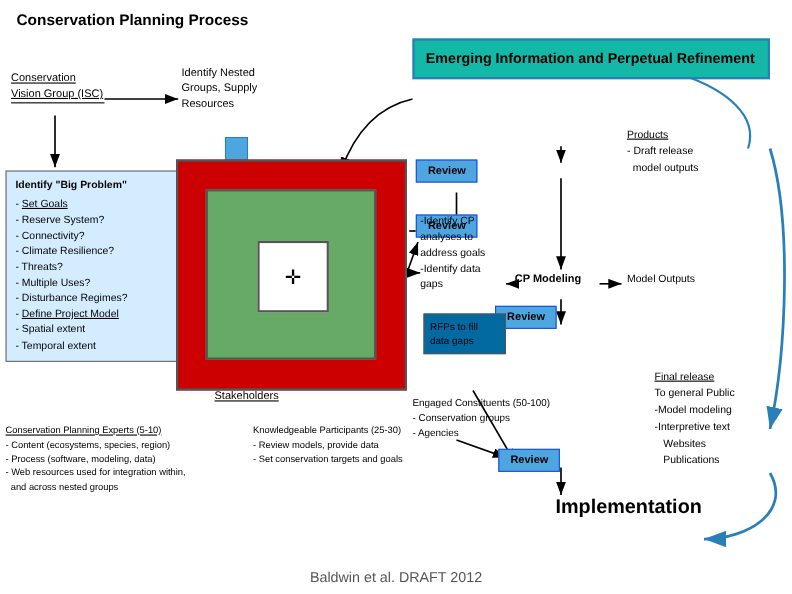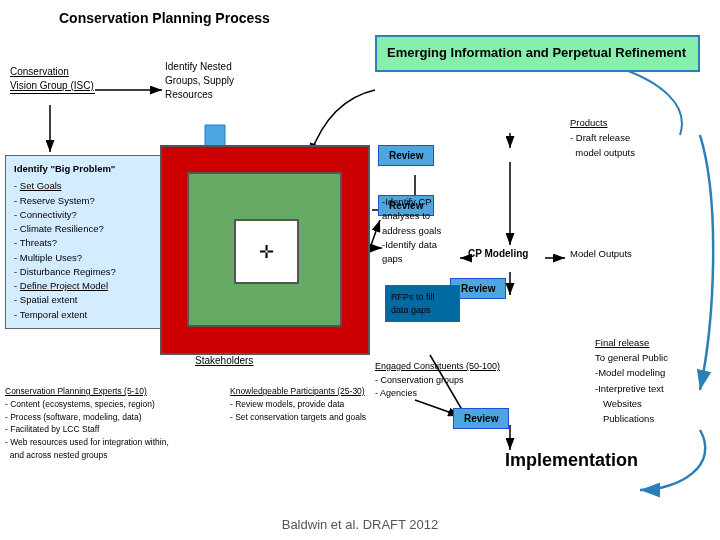--- a/index.html
+++ b/index.html
@@ -12,21 +12,20 @@
       overflow: hidden;
       position: relative;
     }
 
     .page-title {
       position: absolute;
       top: 10px;
       left: 15px;
       font-size: 14px;
       font-weight: bold;
-      margin-left: 44px;
     }
 
     
     .cvg-box {
       position: absolute;
       top: 65px;
       left: 10px;
       width: 85px;
       border-bottom: 1px solid #000;
       font-size: 10px;
@@ -44,21 +43,21 @@
       line-height: 1.4;
       width: 90px;
     }
 
     
     .emerging-box {
       position: absolute;
       top: 35px;
       left: 375px;
       width: 325px;
-      background: #86efac;
+      background: #14b8a6;
       border: 2px solid #2980b9;
       padding: 8px 10px;
       font-size: 13px;
       font-weight: bold;
       color: #000;
       line-height: 1.3;
     }
 
     
     .big-problem-box {
@@ -192,21 +191,21 @@
     }
 
     
     .engaged-area {
       position: absolute;
       top: 360px;
       left: 375px;
       font-size: 9px;
       line-height: 1.5;
     }
-    .engaged-area .underline { text-decoration: underline; }
+    .engaged-area .underline { }
 
     
     .final-release-area {
       position: absolute;
       top: 335px;
       left: 595px;
       font-size: 9.5px;
       line-height: 1.6;
     }
     .final-release-area .underline { text-decoration: underline; }
@@ -233,21 +232,21 @@
 
     
     .knowledgeable-area {
       position: absolute;
       top: 385px;
       left: 230px;
       font-size: 8.5px;
       line-height: 1.5;
       width: 160px;
     }
-    .knowledgeable-area .underline { text-decoration: underline; }
+    .knowledgeable-area .underline { }
 
     
     .footer-text {
       position: absolute;
       bottom: 8px;
       left: 50%;
       transform: translateX(-50%);
       font-size: 13px;
       color: #555;
     }
@@ -390,21 +389,20 @@
   <div>&nbsp;&nbsp;&nbsp;Websites</div>
   <div>&nbsp;&nbsp;&nbsp;Publications</div>
 </div>
 
 <div class="implementation-text">Implementation</div>
 
 <div class="experts-area">
   <div class="underline">Conservation Planning Experts (5-10)</div>
   <div>- Content (ecosystems, species, region)</div>
   <div>- Process (software, modeling, data)</div>
-  <div>- Facilitated by LCC Staff</div>
   <div>- Web resources used for integration within,<br>&nbsp;&nbsp;and across nested groups</div>
 </div>
 
 <div class="knowledgeable-area">
   <div class="underline">Knowledgeable Participants (25-30)</div>
   <div>- Review models, provide data</div>
   <div>- Set conservation targets and goals</div>
 </div>
 
 <div class="footer-text">Baldwin et al. DRAFT 2012</div>

